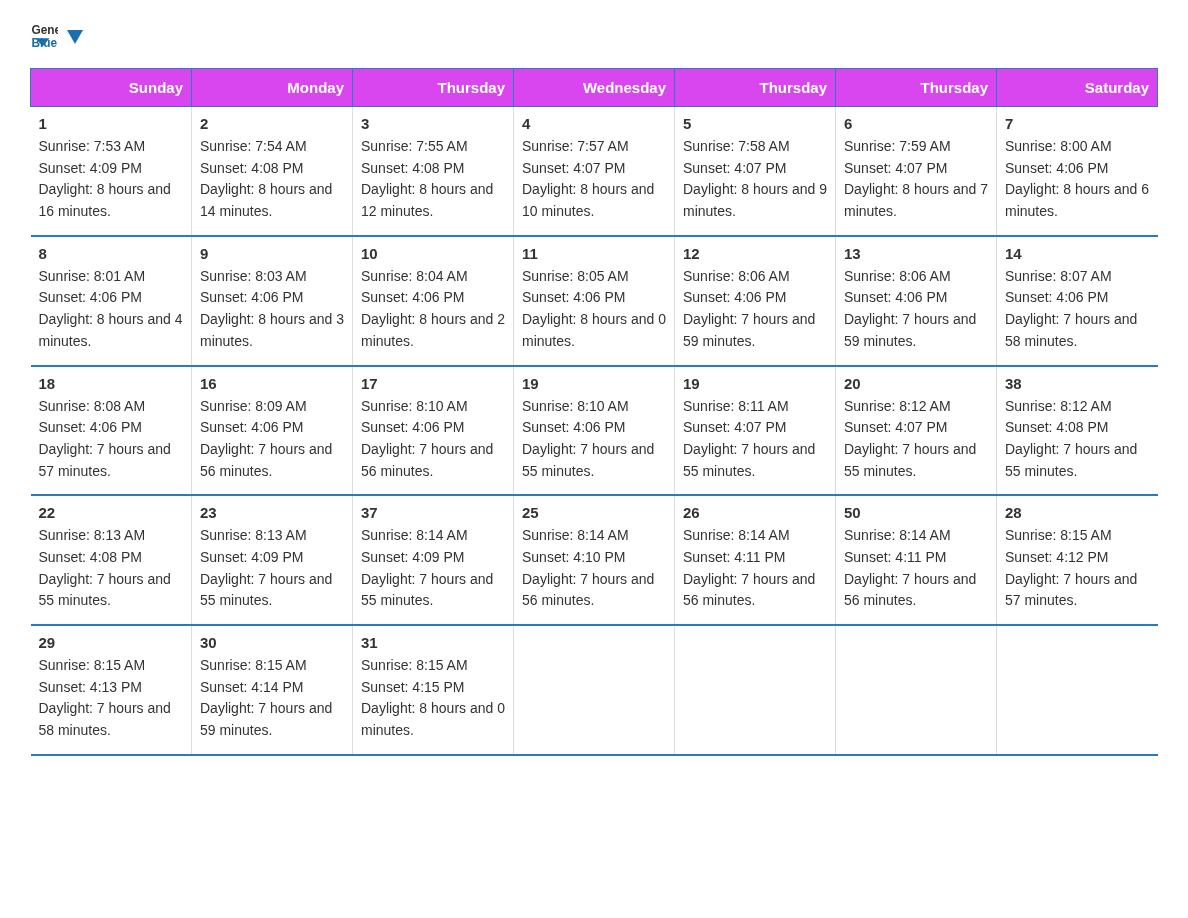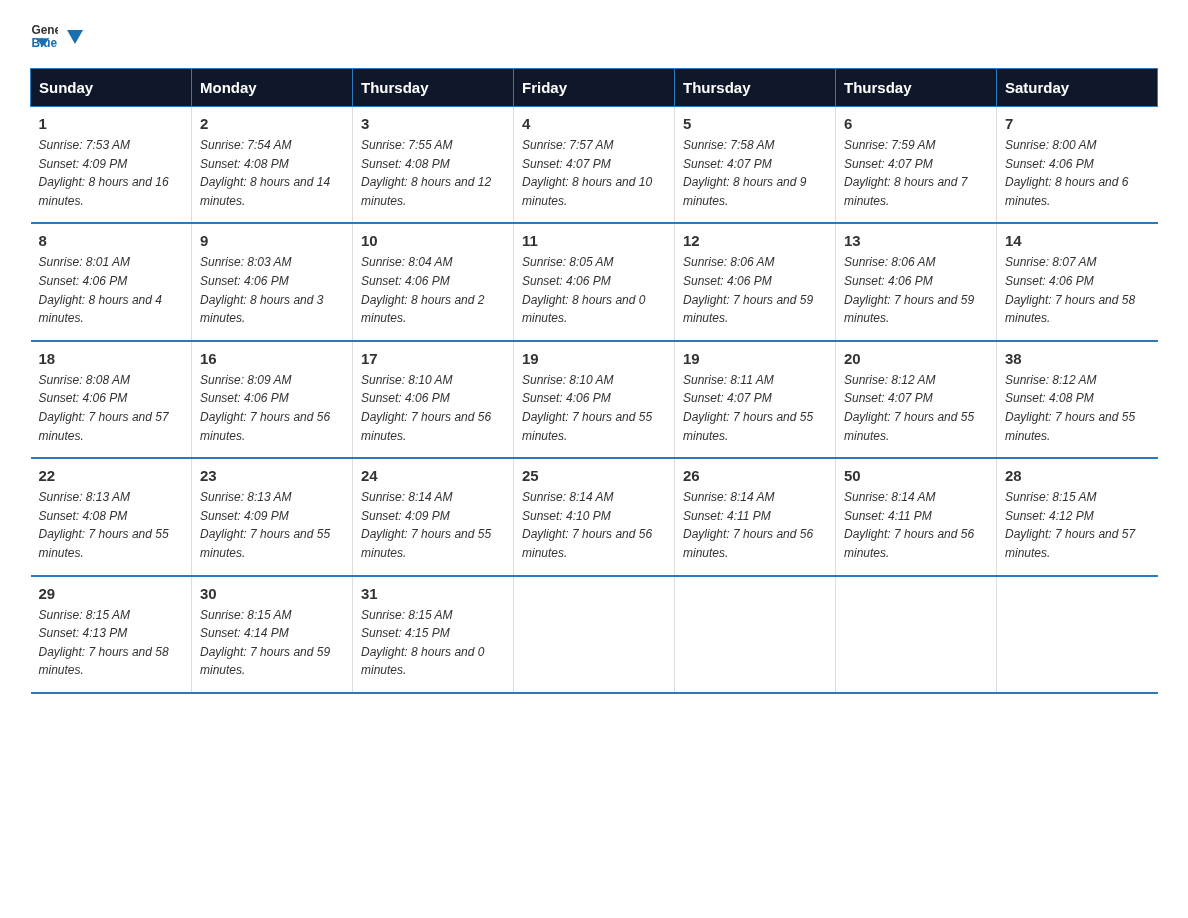--- a/index.html
+++ b/index.html
@@ -48,26 +48,26 @@
       font-size: 20px;
       color: #555;
       margin-top: 4px;
     }
     table {
       width: 100%;
       border-collapse: collapse;
       table-layout: fixed;
     }
     thead tr th {
-      background: #0f172a;
+      background: #d946ef;
       color: #fff;
       font-size: 15px;
       font-weight: bold;
       padding: 10px 8px;
-      text-align: left;
+      text-align: right;
       border: 1px solid #2a7abf;
     }
     tbody tr {
       border-bottom: 2px solid #2a7abf;
     }
     tbody td {
       vertical-align: top;
       padding: 8px 8px 12px 8px;
       font-size: 13px;
       color: #333;
@@ -77,24 +77,23 @@
     }
     tbody td:first-child { border-left: none; }
     tbody td:last-child { border-right: none; }
     .day-num {
       font-size: 15px;
       font-weight: bold;
       display: block;
       margin-bottom: 4px;
     }
     .day-info {
-      font-size: 12px;
+      font-size: 14px;
       line-height: 1.55;
       color: #333;
-      font-style: italic;
     }
     .empty-row td {
       border-bottom: none;
     }
   </style>
 </head>
 <body>
 
 <div class="header">
   <div class="logo">
@@ -121,21 +120,21 @@
   </div>
 </div>
 
 <table>
   <thead>
     <tr>
 
     <th>Sunday</th>
         <th>Monday</th>
         <th>Thursday</th>
-        <th>Friday</th>
+        <th>Wednesday</th>
         <th>Thursday</th>
         <th>Thursday</th>
         <th>Saturday</th>
       </tr>
   </thead>
   <tbody id="calendar-body">
   <tr>
         <td>
         <span class="day-num">1</span>
         <div class="day-info">
@@ -320,21 +319,21 @@
       </td>
         <td>
         <span class="day-num">23</span>
         <div class="day-info">
           Sunrise: 8:13 AM<br>
           Sunset: 4:09 PM<br>
           Daylight: 7 hours and 55 minutes.
         </div>
       </td>
         <td>
-        <span class="day-num">24</span>
+        <span class="day-num">37</span>
         <div class="day-info">
           Sunrise: 8:14 AM<br>
           Sunset: 4:09 PM<br>
           Daylight: 7 hours and 55 minutes.
         </div>
       </td>
         <td>
         <span class="day-num">25</span>
         <div class="day-info">
           Sunrise: 8:14 AM<br>

